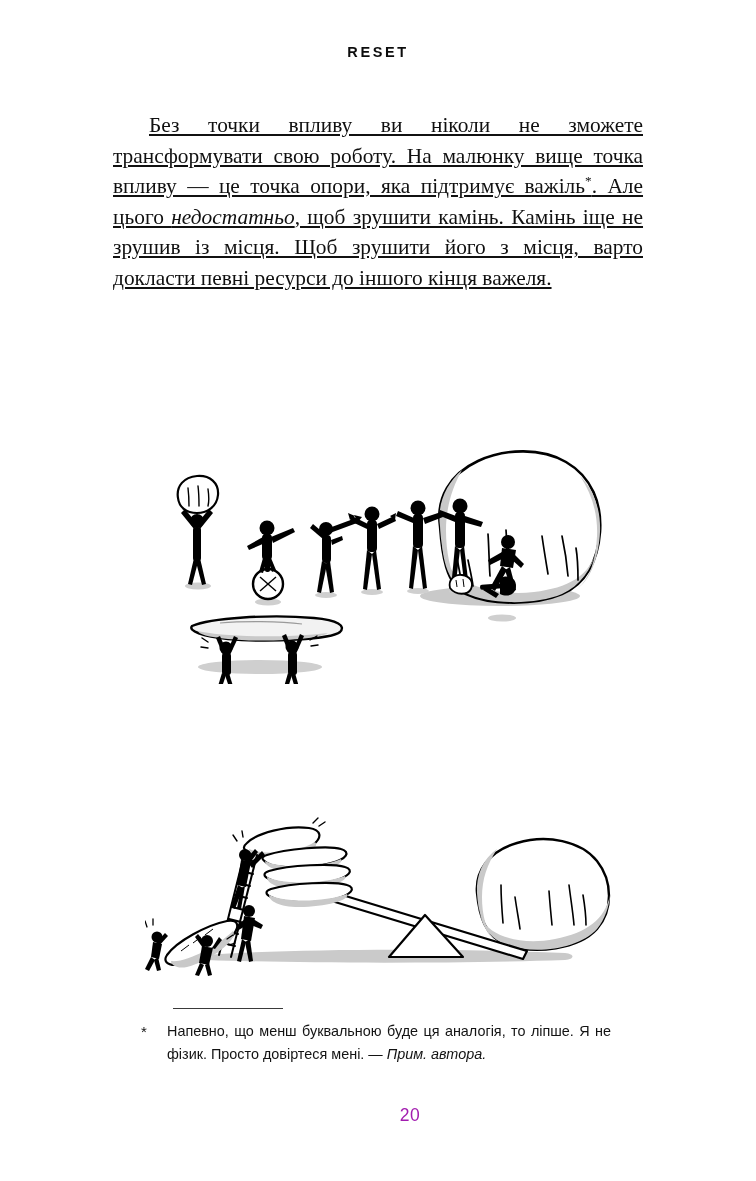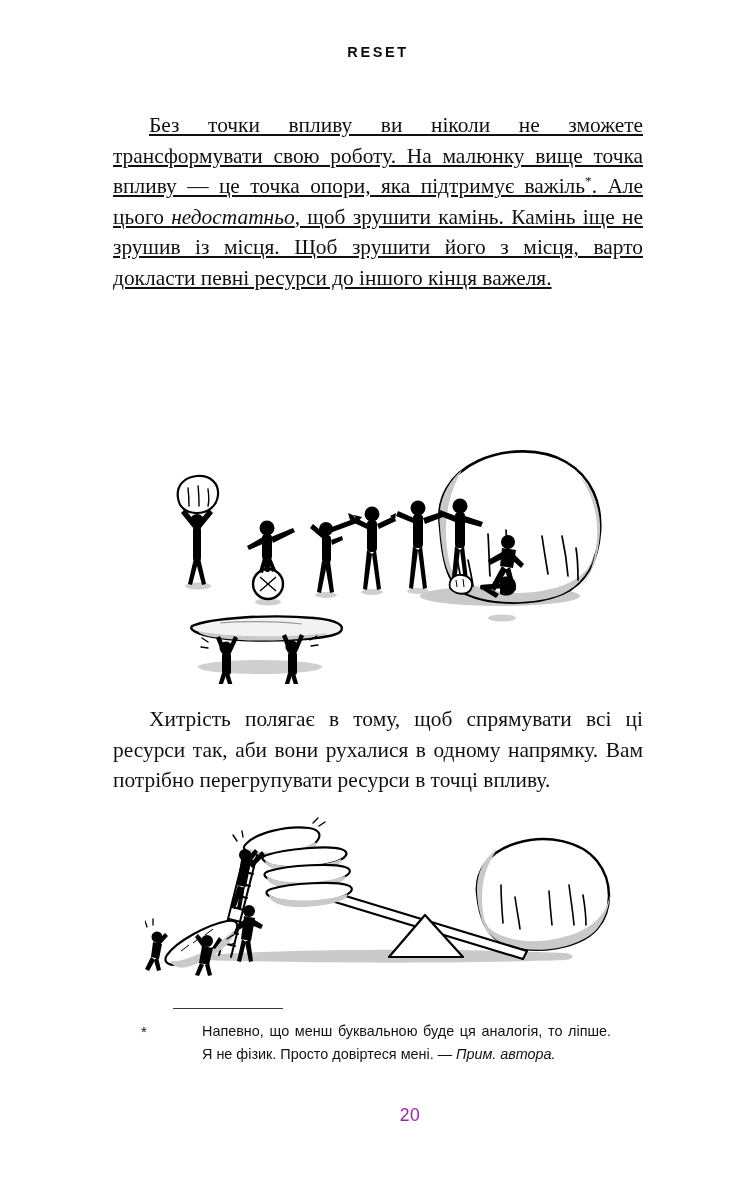--- a/index.html
+++ b/index.html
@@ -109,21 +109,21 @@
   .footnote-star {
     position: absolute;
     left: 0px;
     top: 12px;
     width: 20px;
     font-size: 15px;
     line-height: 23px;
   }
   .footnote-text {
     display: block;
-    margin-left: 61px;
+    margin-left: 26px;
     text-align: justify;
     text-justify: inter-word;
   }
   .footnote-text i { font-style: italic; }
 
   
   .folio {
     position: absolute;
     left: 0;
     top: 1105px;
@@ -306,23 +306,20 @@
         <g stroke="#000000" stroke-width="1.4" fill="none" stroke-linecap="round">
           <path d="M58 206 L52 202"></path>
             <path d="M58 212 L51 211"></path>
           <path d="M160 204 L167 200"></path>
             <path d="M161 210 L168 209"></path>
         </g>
       </g>
     </svg>
   </div>
 
-  <div class="textblock" id="block-mid">
-    <p class="para" id="para-3">Хитрість полягає в тому, щоб спрямувати всі ці ресурси так, аби вони рухалися в одному напрямку. Вам потрібно перегрупувати ресурси в точці впливу.</p>
-  </div>
 
   <div class="figure" id="figure-lever">
     <svg viewBox="0 0 480 165" xmlns="http://www.w3.org/2000/svg">
       <g>
         <path d="M60 140 C140 134 300 133 420 138 C430 139 430 144 420 145 C300 149 140 148 62 145 C52 144 52 141 60 140 Z" fill="#cacaca"></path>
       </g>
 
       <g>
         <path d="M332 78 C330 56 344 36 372 28 C402 19 436 26 452 46 C468 66 468 96 452 114 C434 134 390 140 362 130 C340 122 334 100 332 78 Z" fill="#ffffff" stroke="#000000" stroke-width="2.4" stroke-linejoin="round"></path>
         <path d="M333 84 C334 104 340 122 362 130 C390 140 434 134 452 114 C460 104 464 92 465 80 C460 104 442 118 410 124 C374 131 344 120 337 104 C334 98 333 91 333 84 Z" fill="#c9c9c9"></path>

